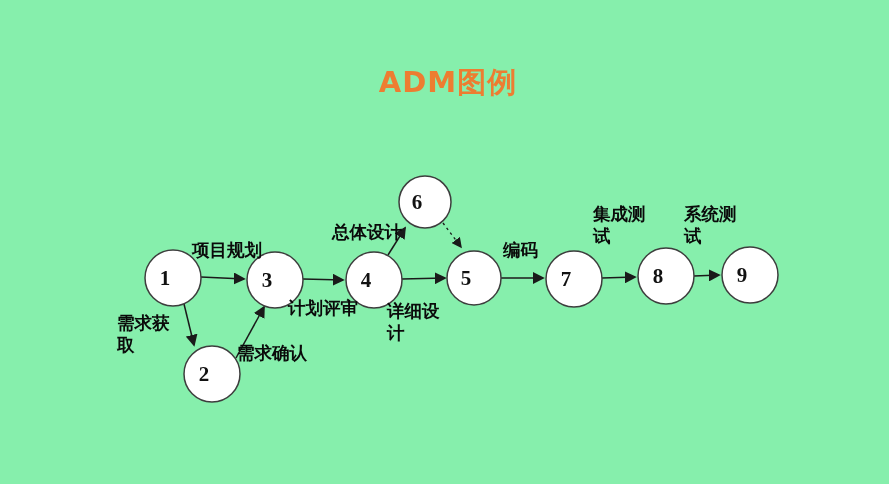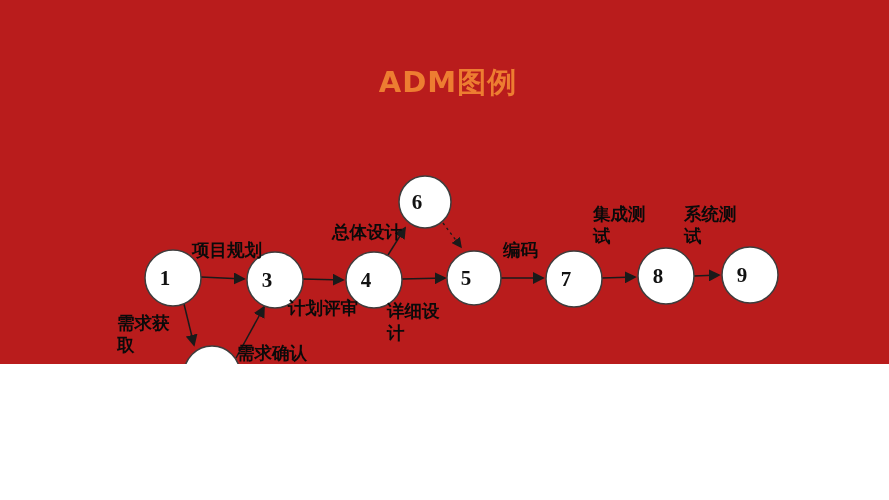--- a/index.html
+++ b/index.html
@@ -3,22 +3,22 @@
 <meta charset="utf-8">
 <style>
   html, body {
     margin: 0;
     padding: 0;
     background: #ffffff;
   }
   .stage {
     position: relative;
     width: 889px;
-    height: 364px;
-    background: #b91c1c;
+    height: 484px;
+    background: #86efac;
     overflow: hidden;
     font-family: "DejaVu Sans", sans-serif;
   }
   svg { display: block; }
   .node-circle {
     fill: #ffffff;
     stroke: #3d3d3d;
     stroke-width: 1.5;
   }
   .node-num {

